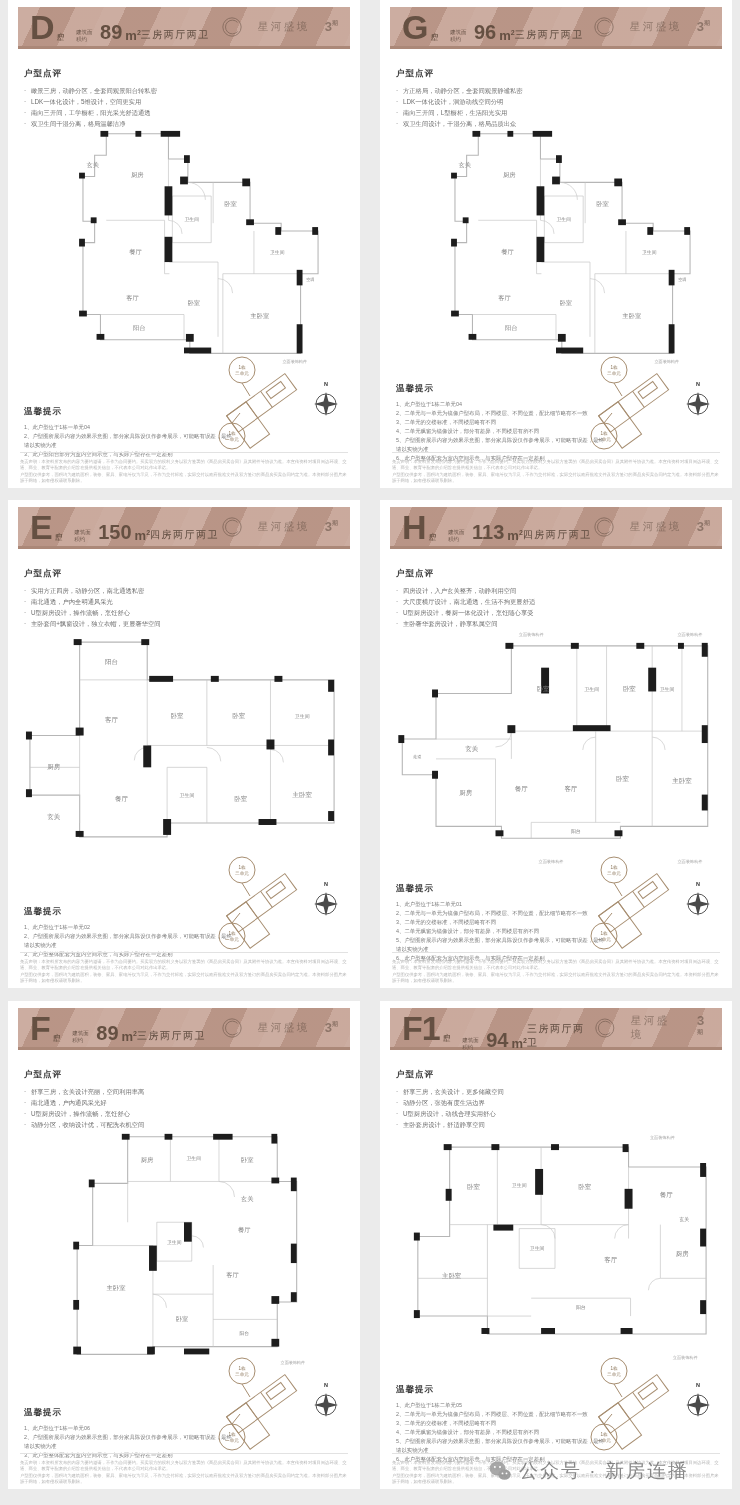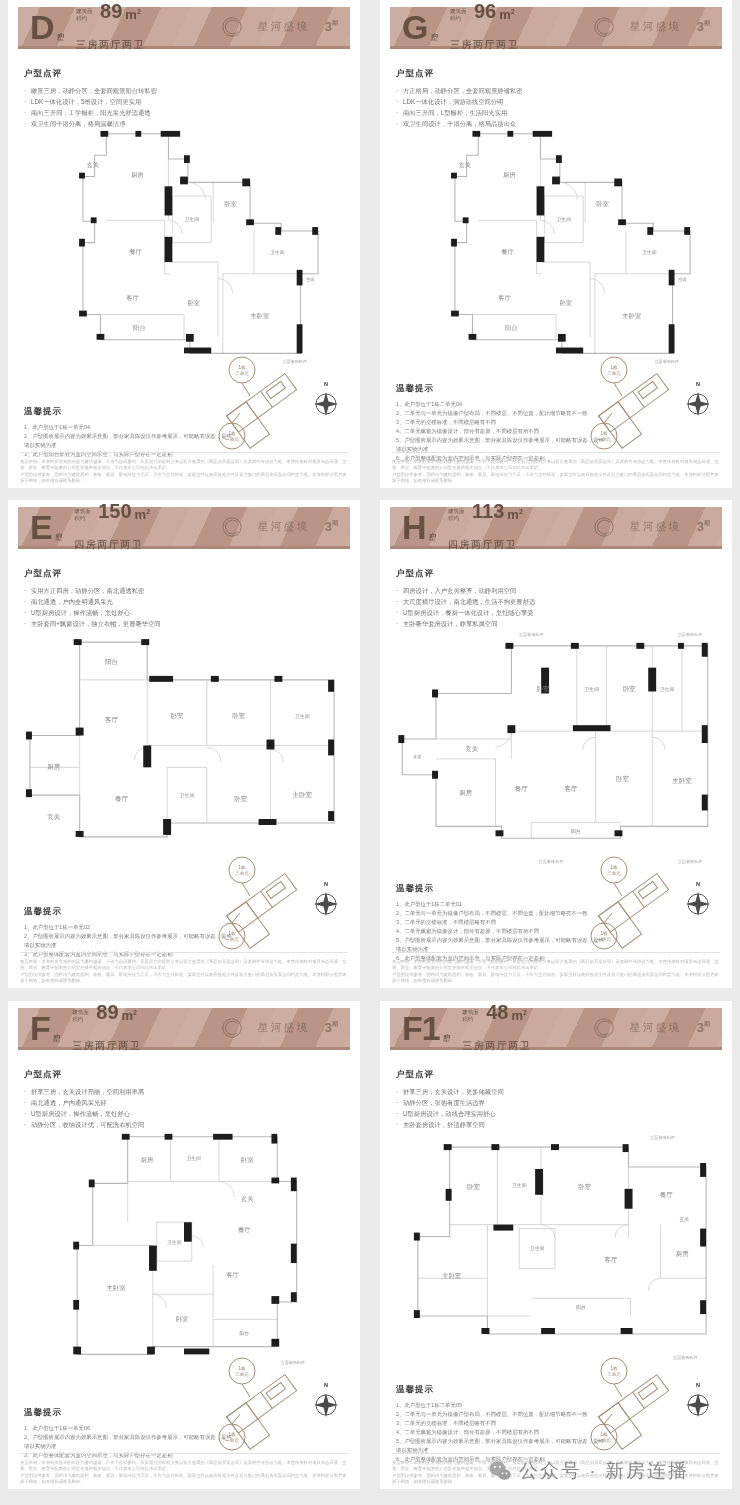--- a/index.html
+++ b/index.html
@@ -10,21 +10,21 @@
   .r1{top:0;}  .r2{top:500px;} .r3{top:1001px;}
 
   
   .banner{position:absolute;left:10px;right:10px;top:7px;height:42px;
     background-color:#c4a092;
     background-image:repeating-linear-gradient(115deg, rgba(255,255,255,.14) 0 20px, rgba(110,75,58,.13) 20px 52px, rgba(255,255,255,.10) 52px 78px);
     border-bottom:3px solid #ab8878;
     display:flex;align-items:center;padding:0 12px;box-sizing:border-box;color:#655042;}
   .letter{font-size:34px;font-weight:bold;line-height:1;letter-spacing:-1px;}
   .unit-suffix{writing-mode:vertical-rl;text-orientation:upright;font-size:7.5px;margin-left:3px;letter-spacing:1px;line-height:1;}
-  .area-wrap{margin-left:12px;display:flex;flex-direction:column;justify-content:space-between;}
+  .area-wrap{margin-left:12px;display:flex;flex-direction:row;justify-content:space-between;}
   .area-row{display:flex;align-items:flex-end;gap:3px;}
   .area-label{width:21px;font-size:5.5px;line-height:1.15;color:#6b564a;}
   .area-num{font-size:20px;font-weight:bold;line-height:1;}
   .area-unit{font-size:13px;font-weight:bold;line-height:1;}
   .area-sup{font-size:7px;font-weight:bold;vertical-align:top;}
   .config{font-size:10px;letter-spacing:1.5px;margin-top:17px;color:#5d4a3e;}
   .logo{margin-left:auto;display:flex;align-items:center;gap:15px;opacity:.55;color:#5d4a3e;}
   .logo-text{font-size:10.5px;letter-spacing:2.5px;}
   .logo-phase{font-size:13px;font-weight:bold;}
   .logo-phase-sup{font-size:6px;vertical-align:top;}
@@ -602,21 +602,21 @@
     </div>
   </div>
 
   <div class="card c-right r3">
     <div class="banner">
       <span class="letter">F1</span>
       <span class="unit-suffix">户型</span>
       <span class="area-wrap">
         <span class="area-row">
           <span class="area-label">建筑面积约</span>
-          <span class="area-num">48</span>
+          <span class="area-num">94</span>
           <span class="area-unit"><span>m</span><sup class="area-sup">2</sup></span>
         </span>
         <span class="config">三房两厅两卫</span>
       </span>
       <span class="logo">
         <svg class="logo-mark" width="22" height="22" viewBox="0 0 24 24">
             <circle cx="12" cy="12" r="10" fill="none" stroke="currentColor" stroke-width="1"></circle>
             <path d="M18,7 A7.5,7.5 0 1 0 18,17" fill="none" stroke="currentColor" stroke-width="1"></path>
           </svg>
         <span class="logo-text">星河盛境</span>

